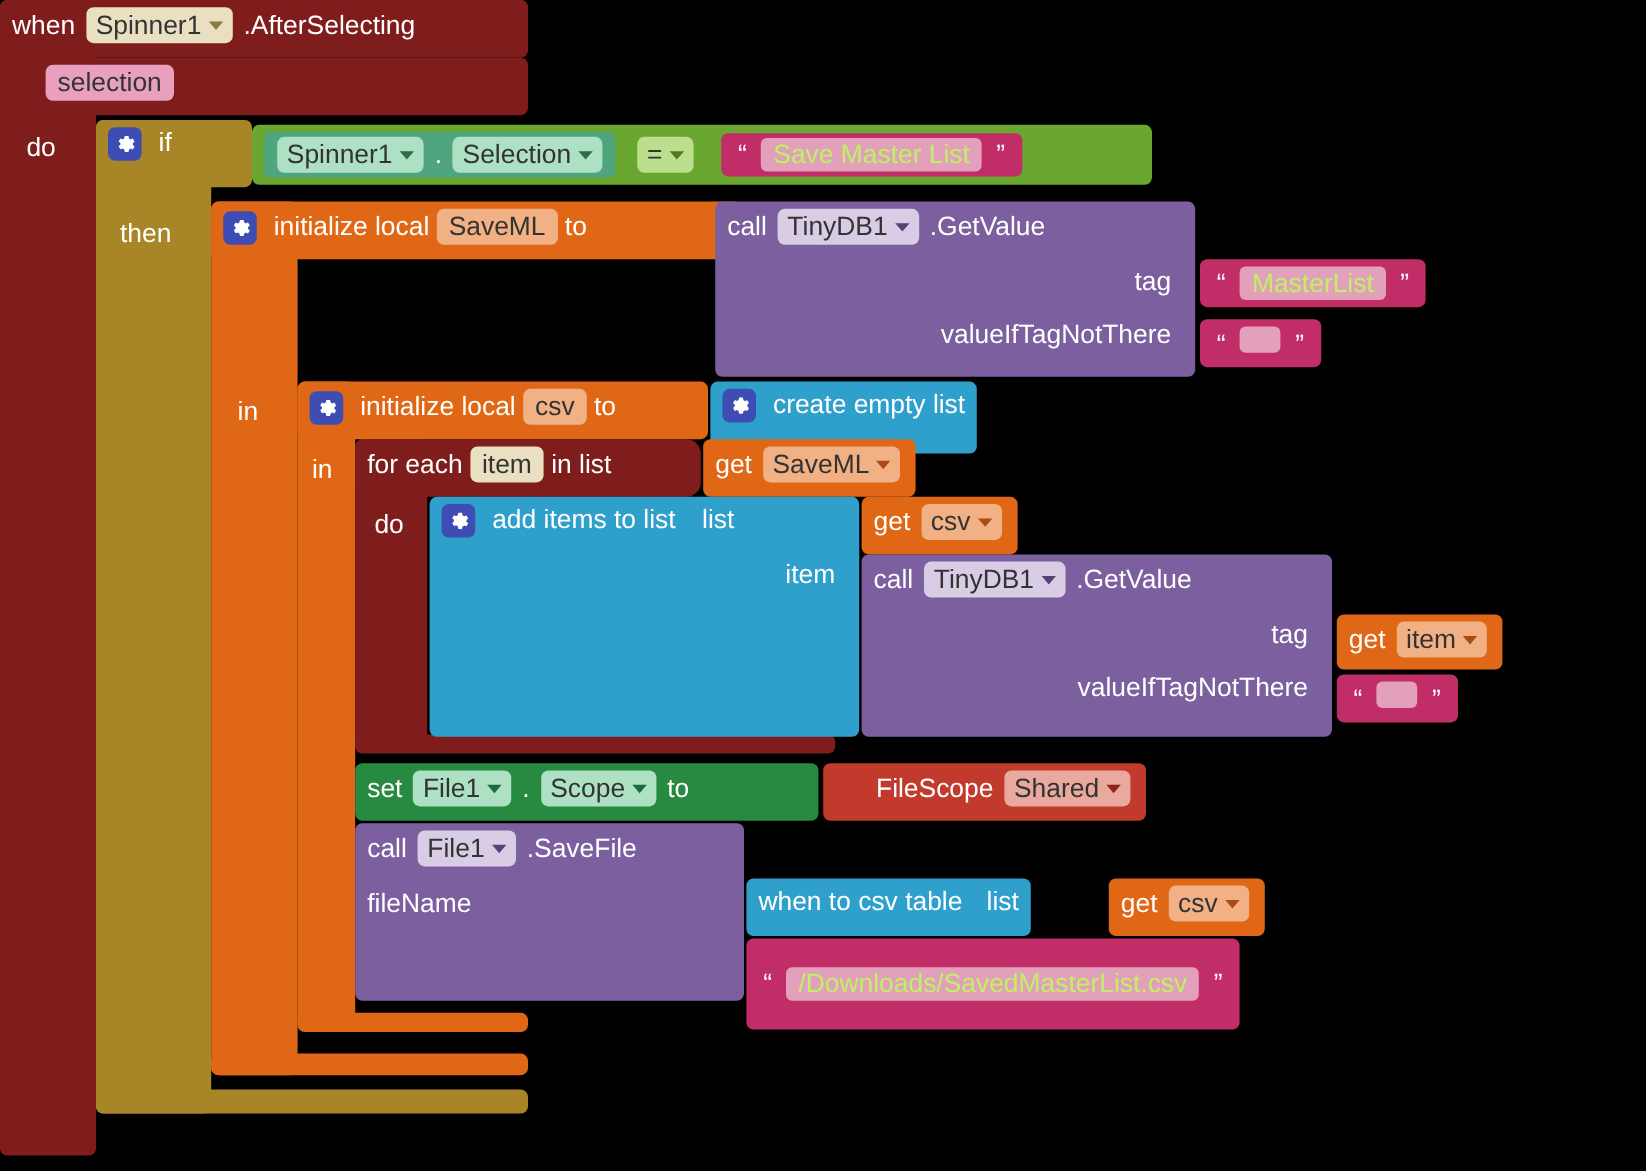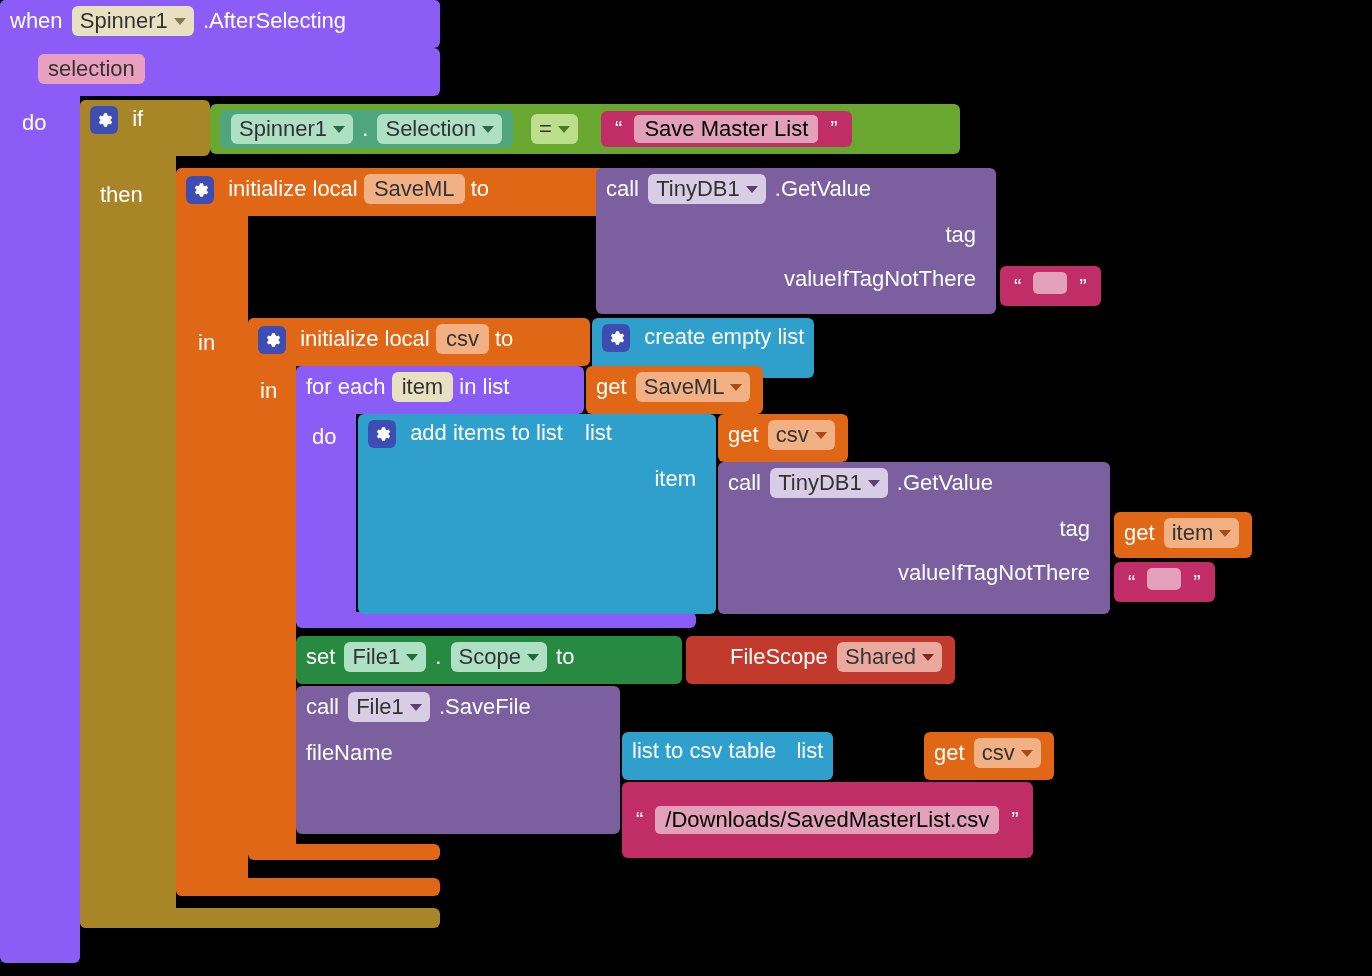--- a/index.html
+++ b/index.html
@@ -7,32 +7,32 @@
   .blk{position:absolute;border-radius:6px;padding:6px 10px;box-sizing:border-box;white-space:nowrap;}
   .lbl{display:inline-block;vertical-align:middle;}
   .drop{display:inline-flex;align-items:center;background:#e9dfc1;color:#333;border-radius:6px;padding:2px 8px;margin:0 3px;font-size:22px;}
   .drop .tri{width:0;height:0;border-left:6px solid transparent;border-right:6px solid transparent;border-top:7px solid #8a7a48;margin-left:6px;}
   .pill{display:inline-block;background:#e9dfc1;color:#333;border-radius:6px;padding:2px 10px;}
   .pill-or{background:#f2b185;color:#333;}
   .pill-pk{background:#e9a0bf;color:#333;}
   .gear{display:inline-flex;align-items:center;justify-content:center;width:28px;height:28px;background:#3d4db3;border-radius:6px;margin-right:8px;color:#fff;vertical-align:middle;}
   .gear svg{width:18px;height:18px;}
   
-  .c-olive{background:#8b5cf6;}
+  .c-olive{background:#7f1d1d;}
   .c-olive-dk{background:#a88627;}
   .c-orange{background:#e06715;}
   .c-green{background:#6aa730;}
   .c-green-dk{background:#288a41;}
   .c-teal{background:#4ea57e;}
   .c-purple{background:#7b5f9e;}
   .c-pink{background:#c12d67;}
   .c-blue{background:#2f9fcc;}
   .c-red{background:#c13a2b;}
   
-  .field{display:inline-block;background:rgba(255,255,255,0.55);color:#000000;border-radius:5px;padding:1px 10px;margin:0 6px;}
+  .field{display:inline-block;background:rgba(255,255,255,0.55);color:#bef264;border-radius:5px;padding:1px 10px;margin:0 6px;}
   .field-empty{min-width:14px;min-height:20px;}
   .q{color:#fff;margin:0 6px;}
   .kw{color:#fff;}
   
   .rail{position:absolute;border-radius:6px;}
 </style>
 </head>
 <body>
 
 <div class="canvas">
@@ -111,20 +111,23 @@
   <div class="blk c-purple" style="left:596px;top:168px;width:400px;height:146px;">
     <span class="kw">call</span>
     <span class="drop" style="background:#d8cde5;">
         <span>TinyDB1</span>
         <span class="tri" style="border-top-color:#594077"></span>
       </span>
     <span class="kw">.GetValue</span>
     <div style="text-align:right;margin-top:18px;padding-right:10px;">tag</div>
     <div style="text-align:right;margin-top:18px;padding-right:10px;">valueIfTagNotThere</div>
   </div>
+  <div class="blk c-pink" style="left:1000px;top:216px;padding:6px 8px;">
+    <span class="q">“</span><span class="field">MasterList</span><span class="q">”</span>
+  </div>
   <div class="blk c-pink" style="left:1000px;top:266px;padding:6px 8px;">
     <span class="q">“</span><span class="field field-empty"></span><span class="q">”</span>
   </div>
   <div class="lbl" style="position:absolute;left:198px;top:330px;">in</div>
 
   <div class="blk c-orange" style="left:248px;top:318px;width:342px;height:48px;">
     <span class="gear">
         <svg viewBox="0 0 24 24" fill="#fff">
           <circle cx="12" cy="12" r="3"></circle>
           <path d="M21 12a7 7 0 0 0-.1-1l2-1.6-2-3.4-2.4 1a7 7 0 0 0-1.7-1L16 3h-4l-.8 2.9a7 7 0 0 0-1.7 1l-2.4-1-2 3.4 2 1.6a7 7 0 0 0 0 2l-2 1.6 2 3.4 2.4-1a7 7 0 0 0 1.7 1L12 21h4l.8-2.9a7 7 0 0 0 1.7-1l2.4 1 2-3.4-2-1.6c.1-.3.1-.7.1-1z"></path>
@@ -138,21 +141,21 @@
     <span class="gear">
         <svg viewBox="0 0 24 24" fill="#fff">
           <circle cx="12" cy="12" r="3"></circle>
           <path d="M21 12a7 7 0 0 0-.1-1l2-1.6-2-3.4-2.4 1a7 7 0 0 0-1.7-1L16 3h-4l-.8 2.9a7 7 0 0 0-1.7 1l-2.4-1-2 3.4 2 1.6a7 7 0 0 0 0 2l-2 1.6 2 3.4 2.4-1a7 7 0 0 0 1.7 1L12 21h4l.8-2.9a7 7 0 0 0 1.7-1l2.4 1 2-3.4-2-1.6c.1-.3.1-.7.1-1z"></path>
         </svg>
       </span>
     <span class="kw">create empty list</span>
   </div>
   <div class="lbl" style="position:absolute;left:260px;top:378px;">in</div>
 
-  <div class="blk c-olive" style="left:296px;top:366px;width:288px;height:48px;">
+  <div class="blk c-olive" style="left:296px;top:366px;width:288px;height:48px;border-radius:12px;">
     <span class="kw">for each</span>
     <span class="pill">item</span>
     <span class="kw">in list</span>
   </div>
   <div class="blk c-orange" style="left:586px;top:366px;height:48px;">
     <span class="kw">get</span>
     <span class="drop" style="background:#f2b185;">
         <span>SaveML</span>
         <span class="tri" style="border-top-color:#a84c11"></span>
       </span>
@@ -223,21 +226,21 @@
   <div class="blk c-purple" style="left:296px;top:686px;width:324px;height:148px;">
     <span class="kw">call</span>
     <span class="drop" style="background:#d8cde5;">
         <span>File1</span>
         <span class="tri" style="border-top-color:#594077"></span>
       </span>
     <span class="kw">.SaveFile</span>
     <div style="margin-top:18px;padding-right:10px;">fileName</div>
   </div>
   <div class="blk c-blue" style="left:622px;top:732px;height:48px;">
-    <span class="kw">list to csv table</span>
+    <span class="kw">when to csv table</span>
     <span class="kw" style="margin-left:14px;">list</span>
   </div>
   <div class="blk c-orange" style="left:924px;top:732px;height:48px;">
     <span class="kw">get</span>
     <span class="drop" style="background:#f2b185;">
         <span>csv</span>
         <span class="tri" style="border-top-color:#a84c11"></span>
       </span>
   </div>
   <div class="blk c-pink" style="left:622px;top:782px;padding:24px 8px;">

